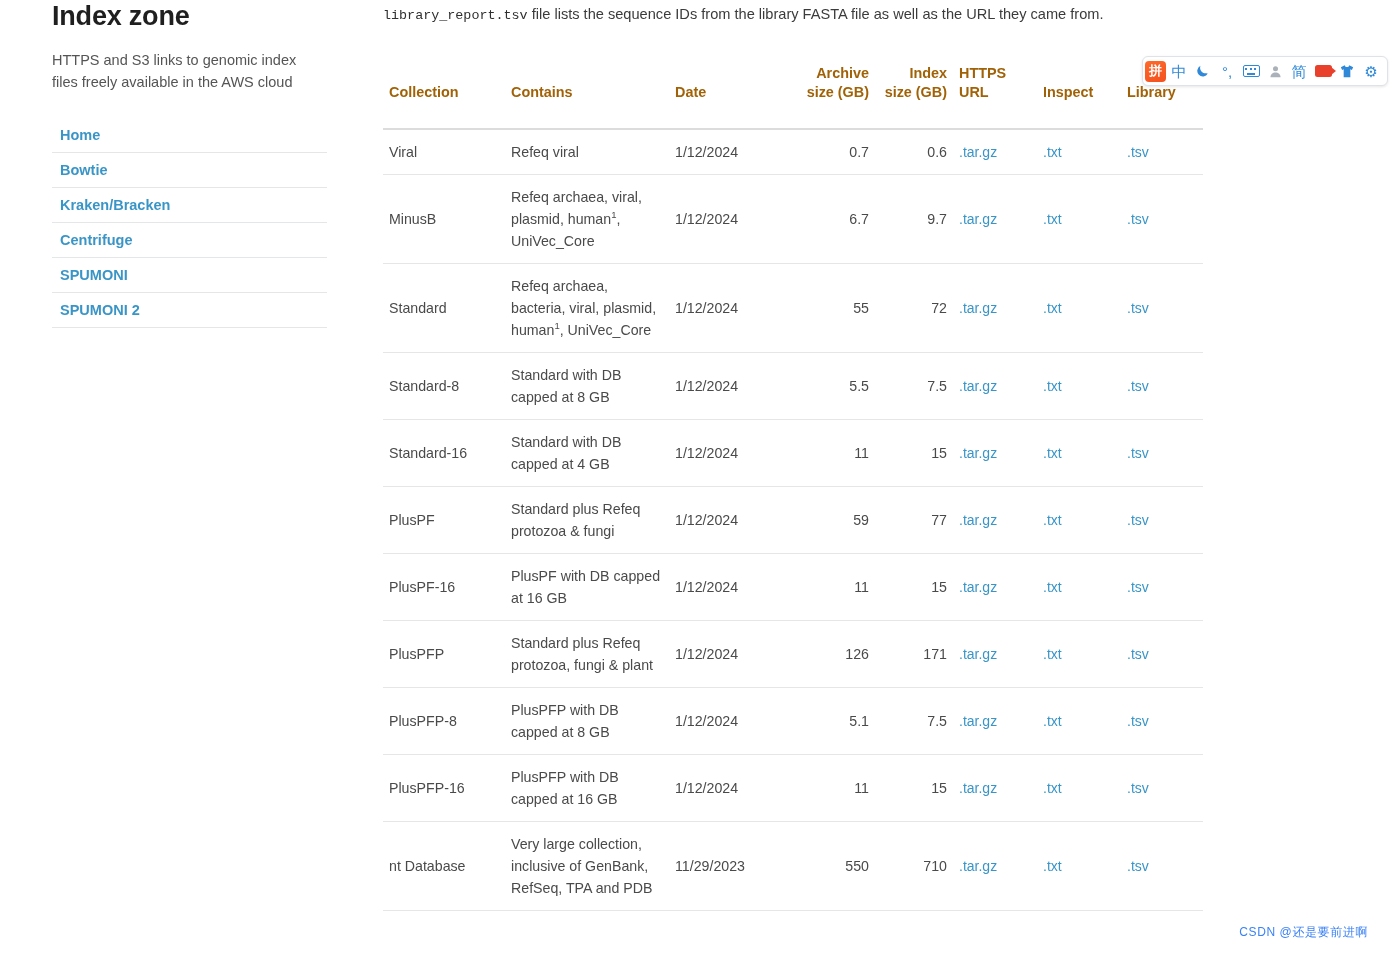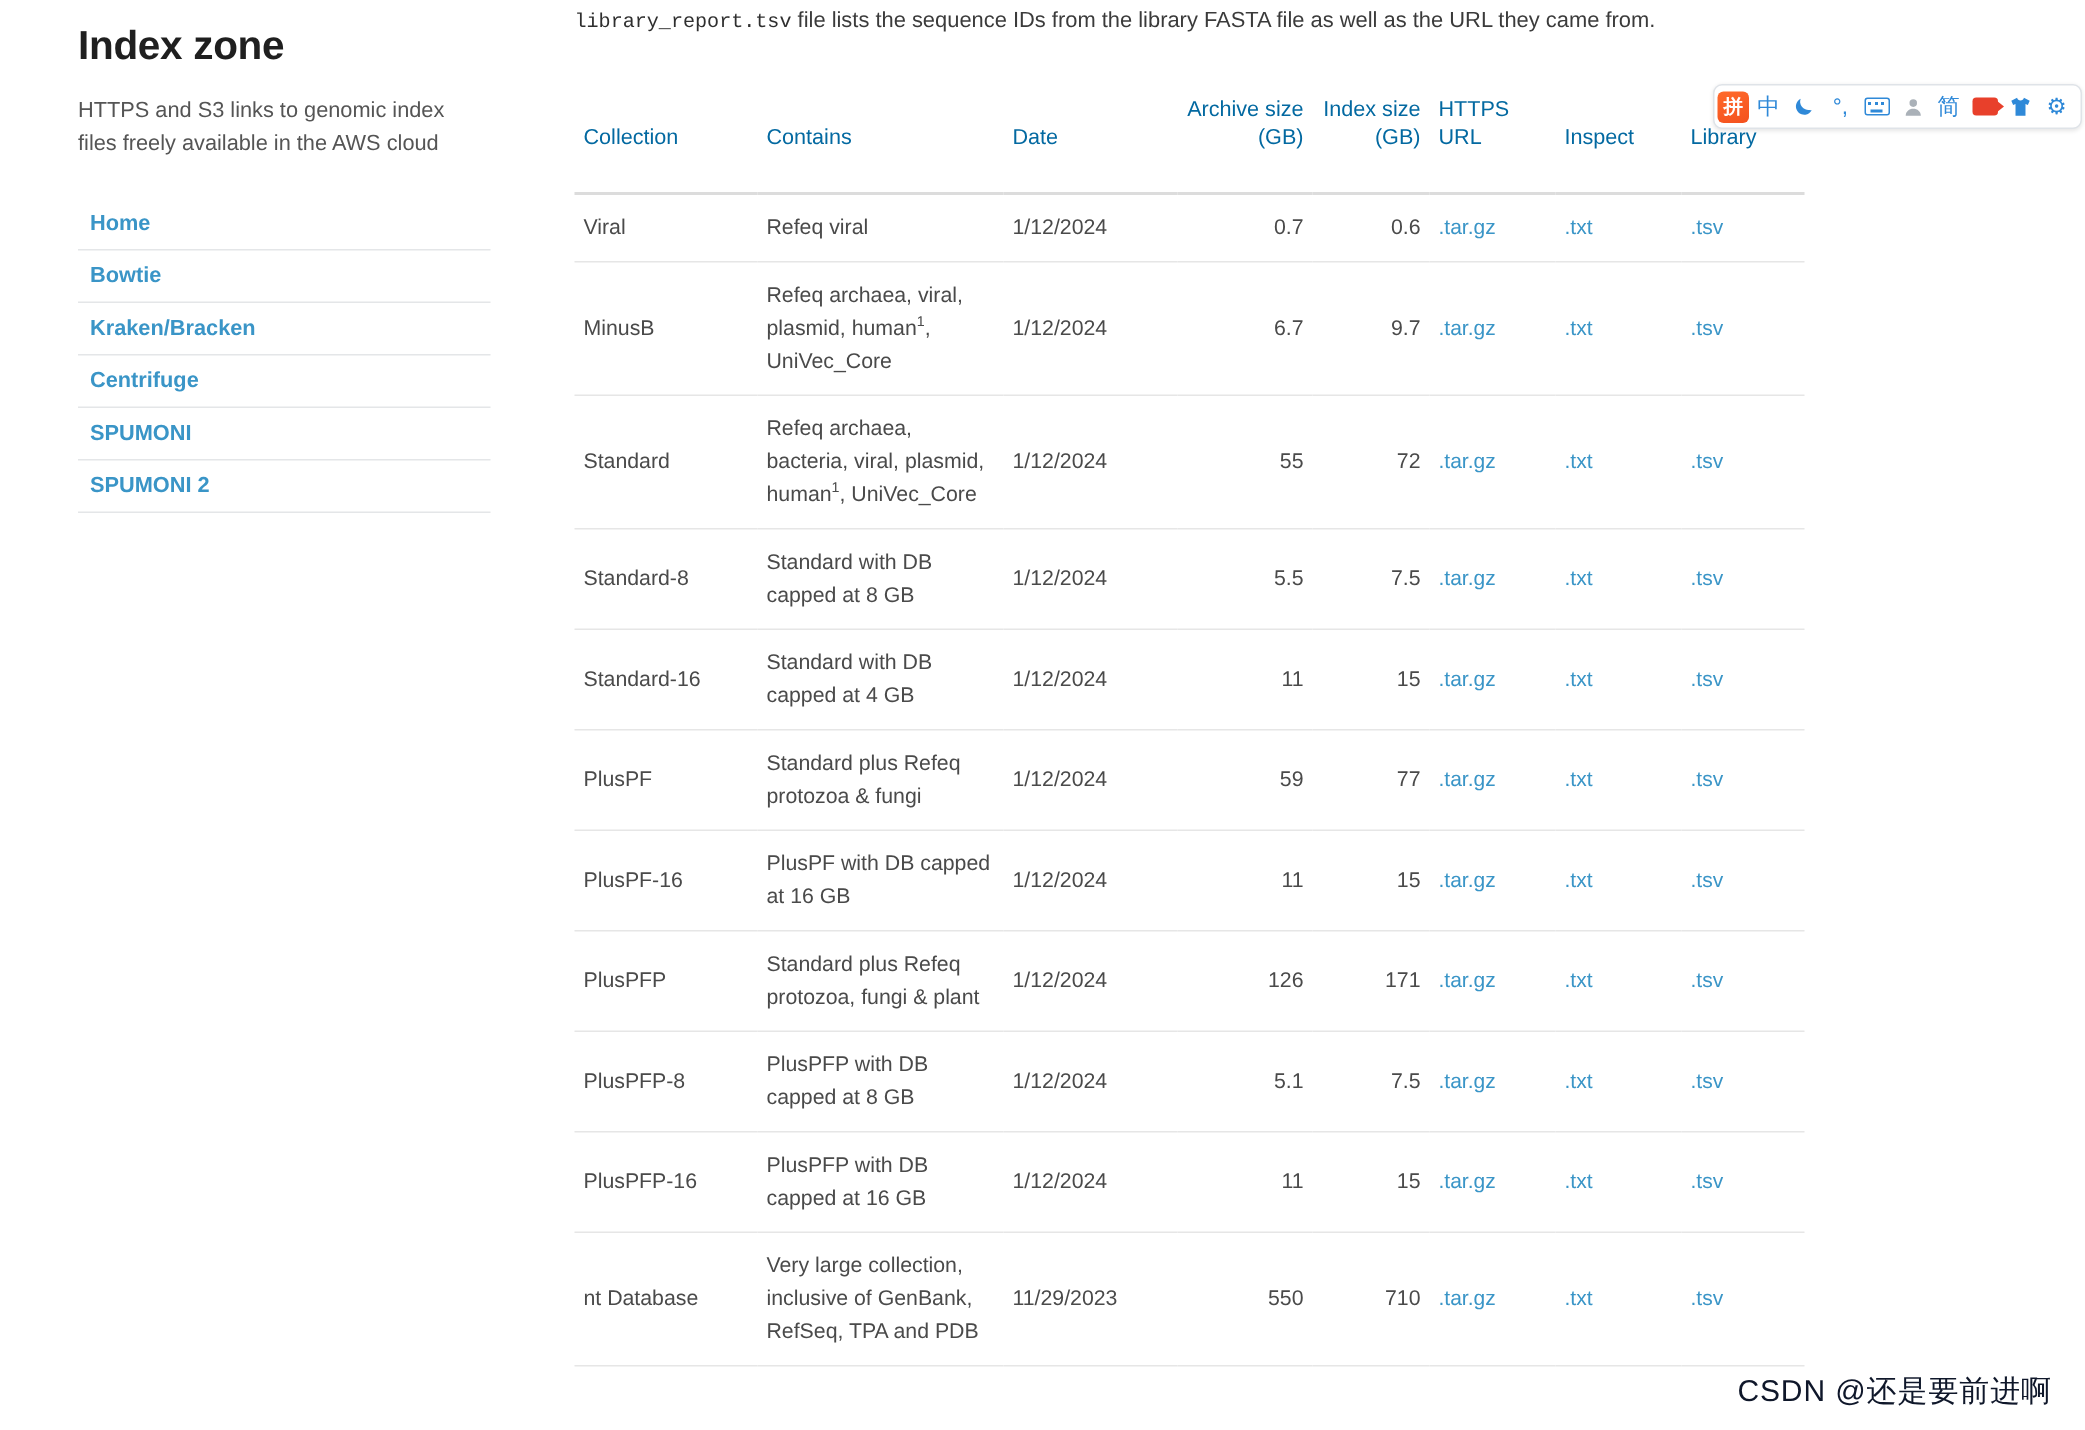--- a/index.html
+++ b/index.html
@@ -14,21 +14,21 @@
     overflow: hidden;
     font-family: "Liberation Sans", sans-serif;
     color: #333333;
     -webkit-font-smoothing: antialiased;
   }
 
   
   .sidebar {
     position: absolute;
     left: 52px;
-    top: 14px;
+    top: 0;
     width: 275px;
   }
   .site-title {
     font-size: 27px;
     font-weight: 600;
     color: #1f1f1f;
     letter-spacing: -0.2px;
     margin: 0 0 18px 0;
     line-height: 1.2;
   }
@@ -80,22 +80,22 @@
 
   
   .idx-table {
     margin-top: 30px;
     border-collapse: collapse;
     width: 751px;
     table-layout: fixed;
     font-size: 14.2px;
   }
   .idx-table thead th {
-    font-weight: normal;
-    color: #0369a1;
+    font-weight: bold;
+    color: #a16207;
     font-size: 14.4px;
     padding: 8px 6px 26px 6px;
     border-bottom: 2px solid #dcdcdc;
     vertical-align: bottom;
     line-height: 1.3;
   }
   .idx-table tbody td {
     padding: 11px 6px;
     border-bottom: 1px solid #e6e6e6;
     color: #4a4a4a;
@@ -199,22 +199,22 @@
     left: 3px; bottom: 1.5px;
     width: 8px; height: 1.8px;
     background: #2f89d8;
   }
 
   
   .watermark {
     position: absolute;
     right: 22px;
     bottom: 12px;
-    font-size: 20px;
-    color: #0f172a;
+    font-size: 12px;
+    color: #3b82f6;
     letter-spacing: 0.6px;
     white-space: nowrap;
     user-select: none;
     text-align: right;
   }
 </style>
 </head>
 <body>
 
 <div class="sidebar">

